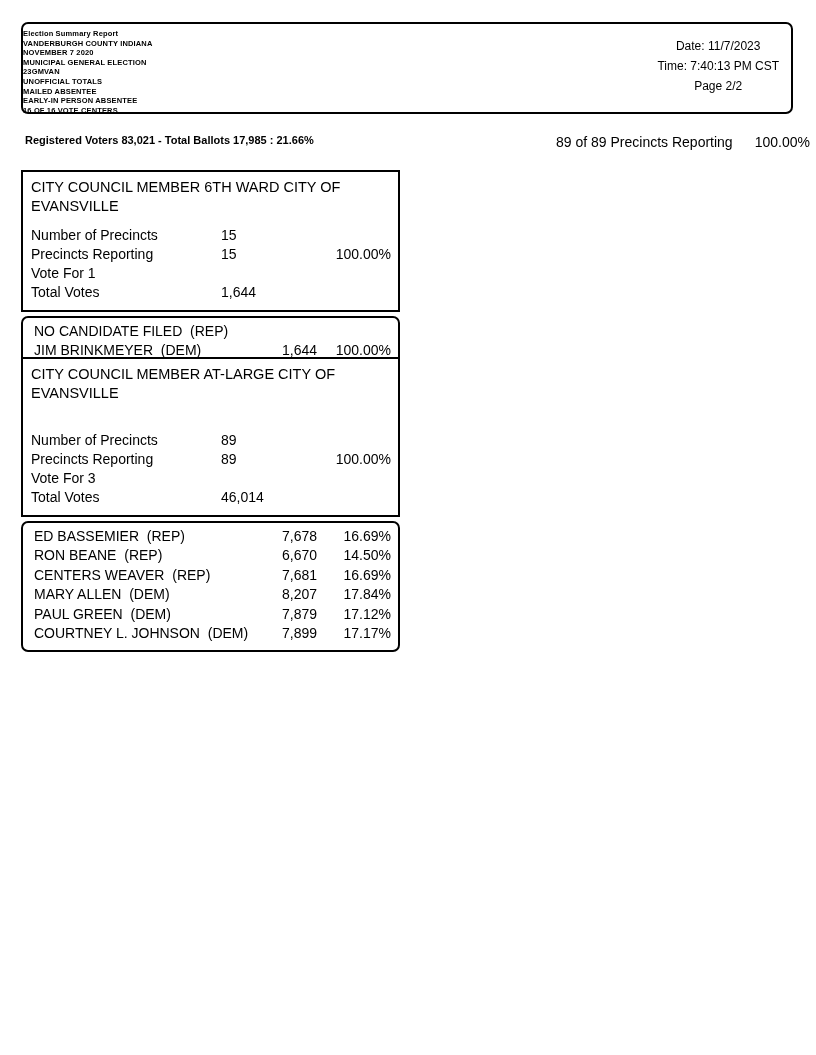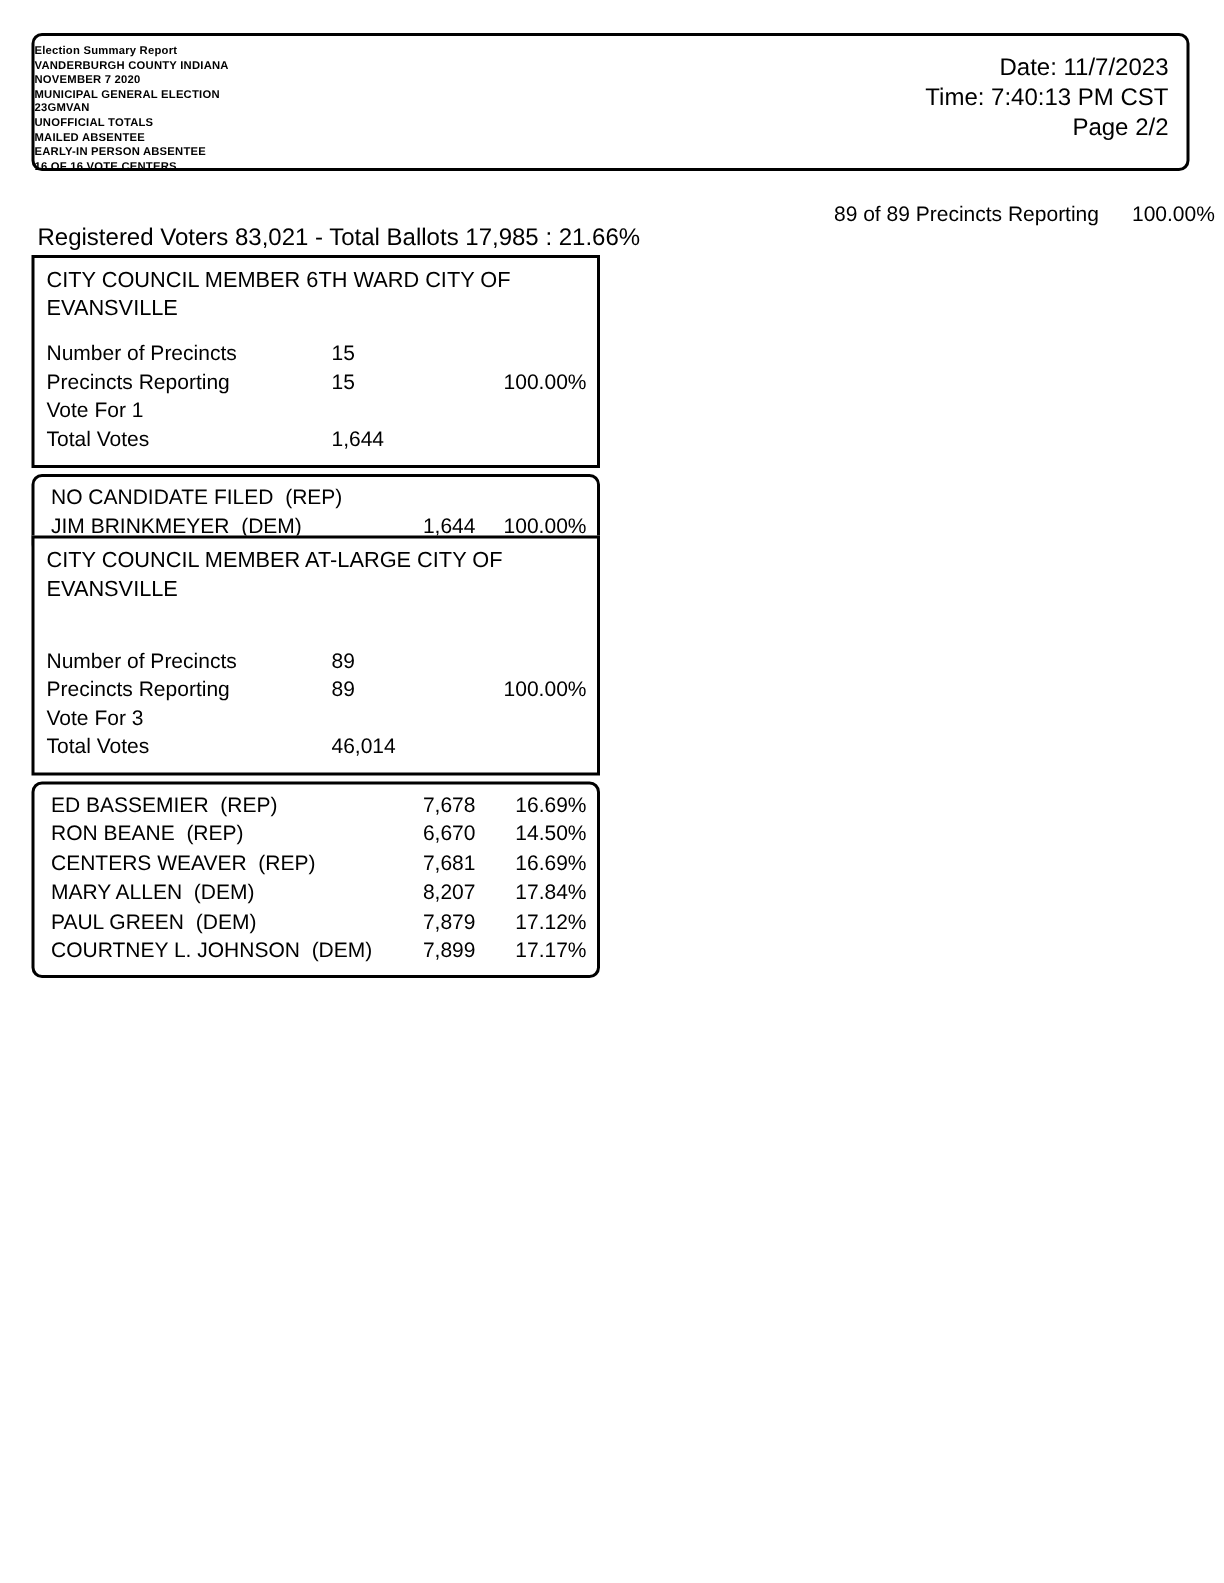--- a/index.html
+++ b/index.html
@@ -37,39 +37,40 @@
     font-weight: bold;
     line-height: 9.6px;
     letter-spacing: 0.15px;
   }
   .header-center div { white-space: nowrap; }
 
   .header-right {
     position: absolute;
     right: 12px;
     top: 12px;
-    text-align: right;
-    font-size: 16px;
+    text-align: center;
+    font-size: 12px;
     line-height: 20px;
   }
 
   
   .summary-row {
     position: absolute;
     left: 0;
     top: 134px;
     width: 816px;
     height: 20px;
   }
   .summary-left {
     position: absolute;
     left: 25px;
-    top: 16px;
-    font-size: 16px;
-    white-space: nowrap;
+    top: 0;
+    font-size: 11px;
+    white-space: nowrap;
+    font-weight: bold;
   }
   .summary-right {
     position: absolute;
     left: 556px;
     top: 0;
     font-size: 14px;
     white-space: nowrap;
   }
   .summary-right .pct { margin-left: 22px; }
 

